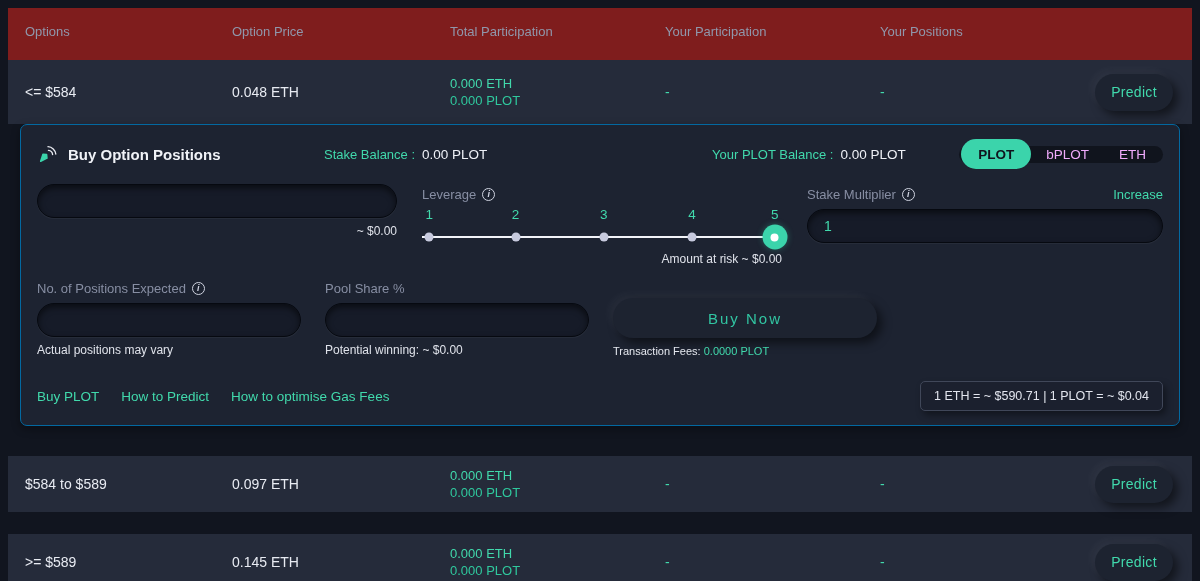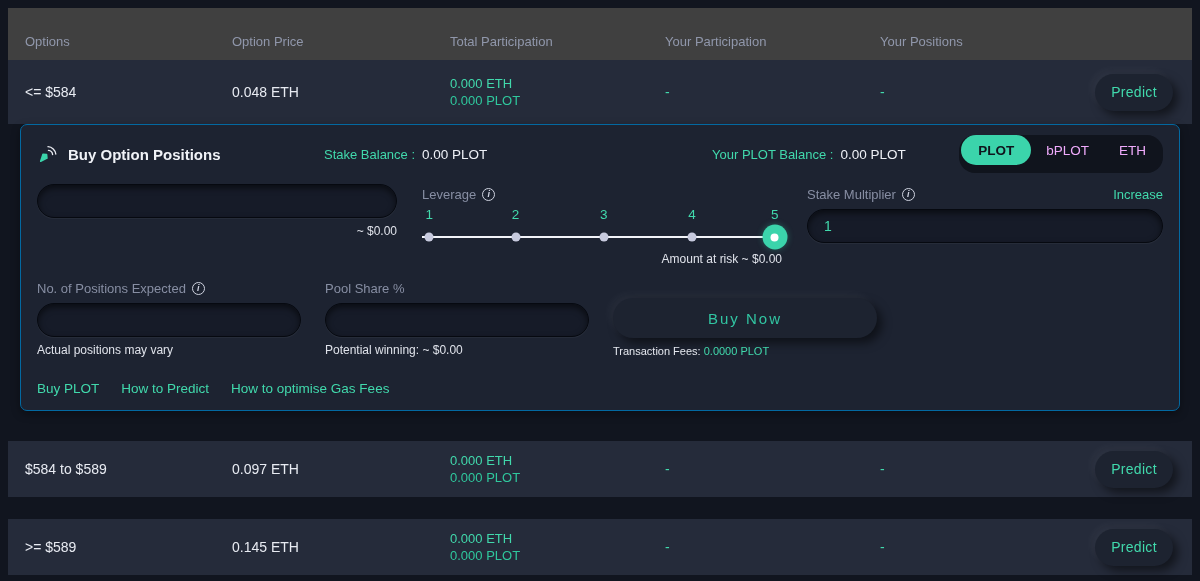--- a/index.html
+++ b/index.html
@@ -13,22 +13,22 @@
   .page { width:1200px; height:581px; padding:8px; background:#11151f; }
 
   
   .grid-row {
     display:grid;
     grid-template-columns: 207px 218px 215px 215px 215px 1fr;
     align-items:center;
     padding-left:17px;
   }
   .table-header {
-    height:52px; background:#404040;
-    align-items:start; padding-top:26px;
+    height:52px; background:#7f1d1d;
+    align-items:start; padding-top:16px;
     font-size:13px; color:#9097ab;
   }
   .data-row { height:64px; background:#252b3a; font-size:14px; }
   .data-row.compact { height:56px; }
   .option-cell, .price-cell { color:#e8ebf2; }
   .participation-cell { line-height:17px; font-size:13px; }
   .participation-cell .eth { color:#41d9ac; display:block; }
   .participation-cell .plot { color:#2fc89d; display:block; }
   .dash-cell { color:#41d9ac; font-size:14px; }
   .action-cell { display:flex; padding-right:19px; }
@@ -52,22 +52,22 @@
   .panel-head { display:flex; align-items:center; height:32px; }
   .panel-title-wrap { display:flex; align-items:center; gap:9px; width:287px; }
   .panel-title { font-size:15px; font-weight:bold; color:#f0f2f7; }
   .balance-wrap { display:flex; align-items:baseline; gap:7px; font-size:13px; }
   .balance-wrap.stake { width:388px; }
   .balance-wrap.plot { flex:1; }
   .teal-label { color:#41d9ac; }
   .balance-value { color:#eef0f6; font-size:13.5px; }
 
   .toggle {
-    display:flex; 
-    background:#10141d; border-radius:16px; height:38px; padding:0 2px;
+    display:flex; align-items:center;
+    background:#10141d; border-radius:16px; height:17px; padding:0 2px;
   }
   .toggle .seg {
     color:#f0abfc; font-size:13.5px; padding:0 15px; height:30px;
     display:flex; align-items:center; border-radius:16px; cursor:pointer;
   }
   .toggle .seg.active { background:#3bd4ab; color:#10141d; font-weight:bold; padding:0 17px; }
 
   .form-row1 {
     display:grid; grid-template-columns: 360px 360px 1fr;
     column-gap:25px; margin-top:14px;
@@ -271,20 +271,21 @@
         </div>
       </div>
     </div>
 
     <div class="panel-footer">
       <div class="footer-links">
         <a class="teal-link">Buy PLOT</a>
         <a class="teal-link">How to Predict</a>
         <a class="teal-link">How to optimise Gas Fees</a>
       </div>
+      <div class="rate-box">1 ETH = ~ $590.71   |   1 PLOT = ~ $0.04</div>
     </div>
   </div>
 
   <div class="grid-row data-row compact" style="margin-bottom:22px;">
     <div class="option-cell">$584 to $589</div>
     <div class="price-cell">0.097 ETH</div>
     <div class="participation-cell">
       <span class="eth">0.000 ETH</span>
       <span class="plot">0.000 PLOT</span>
     </div>

